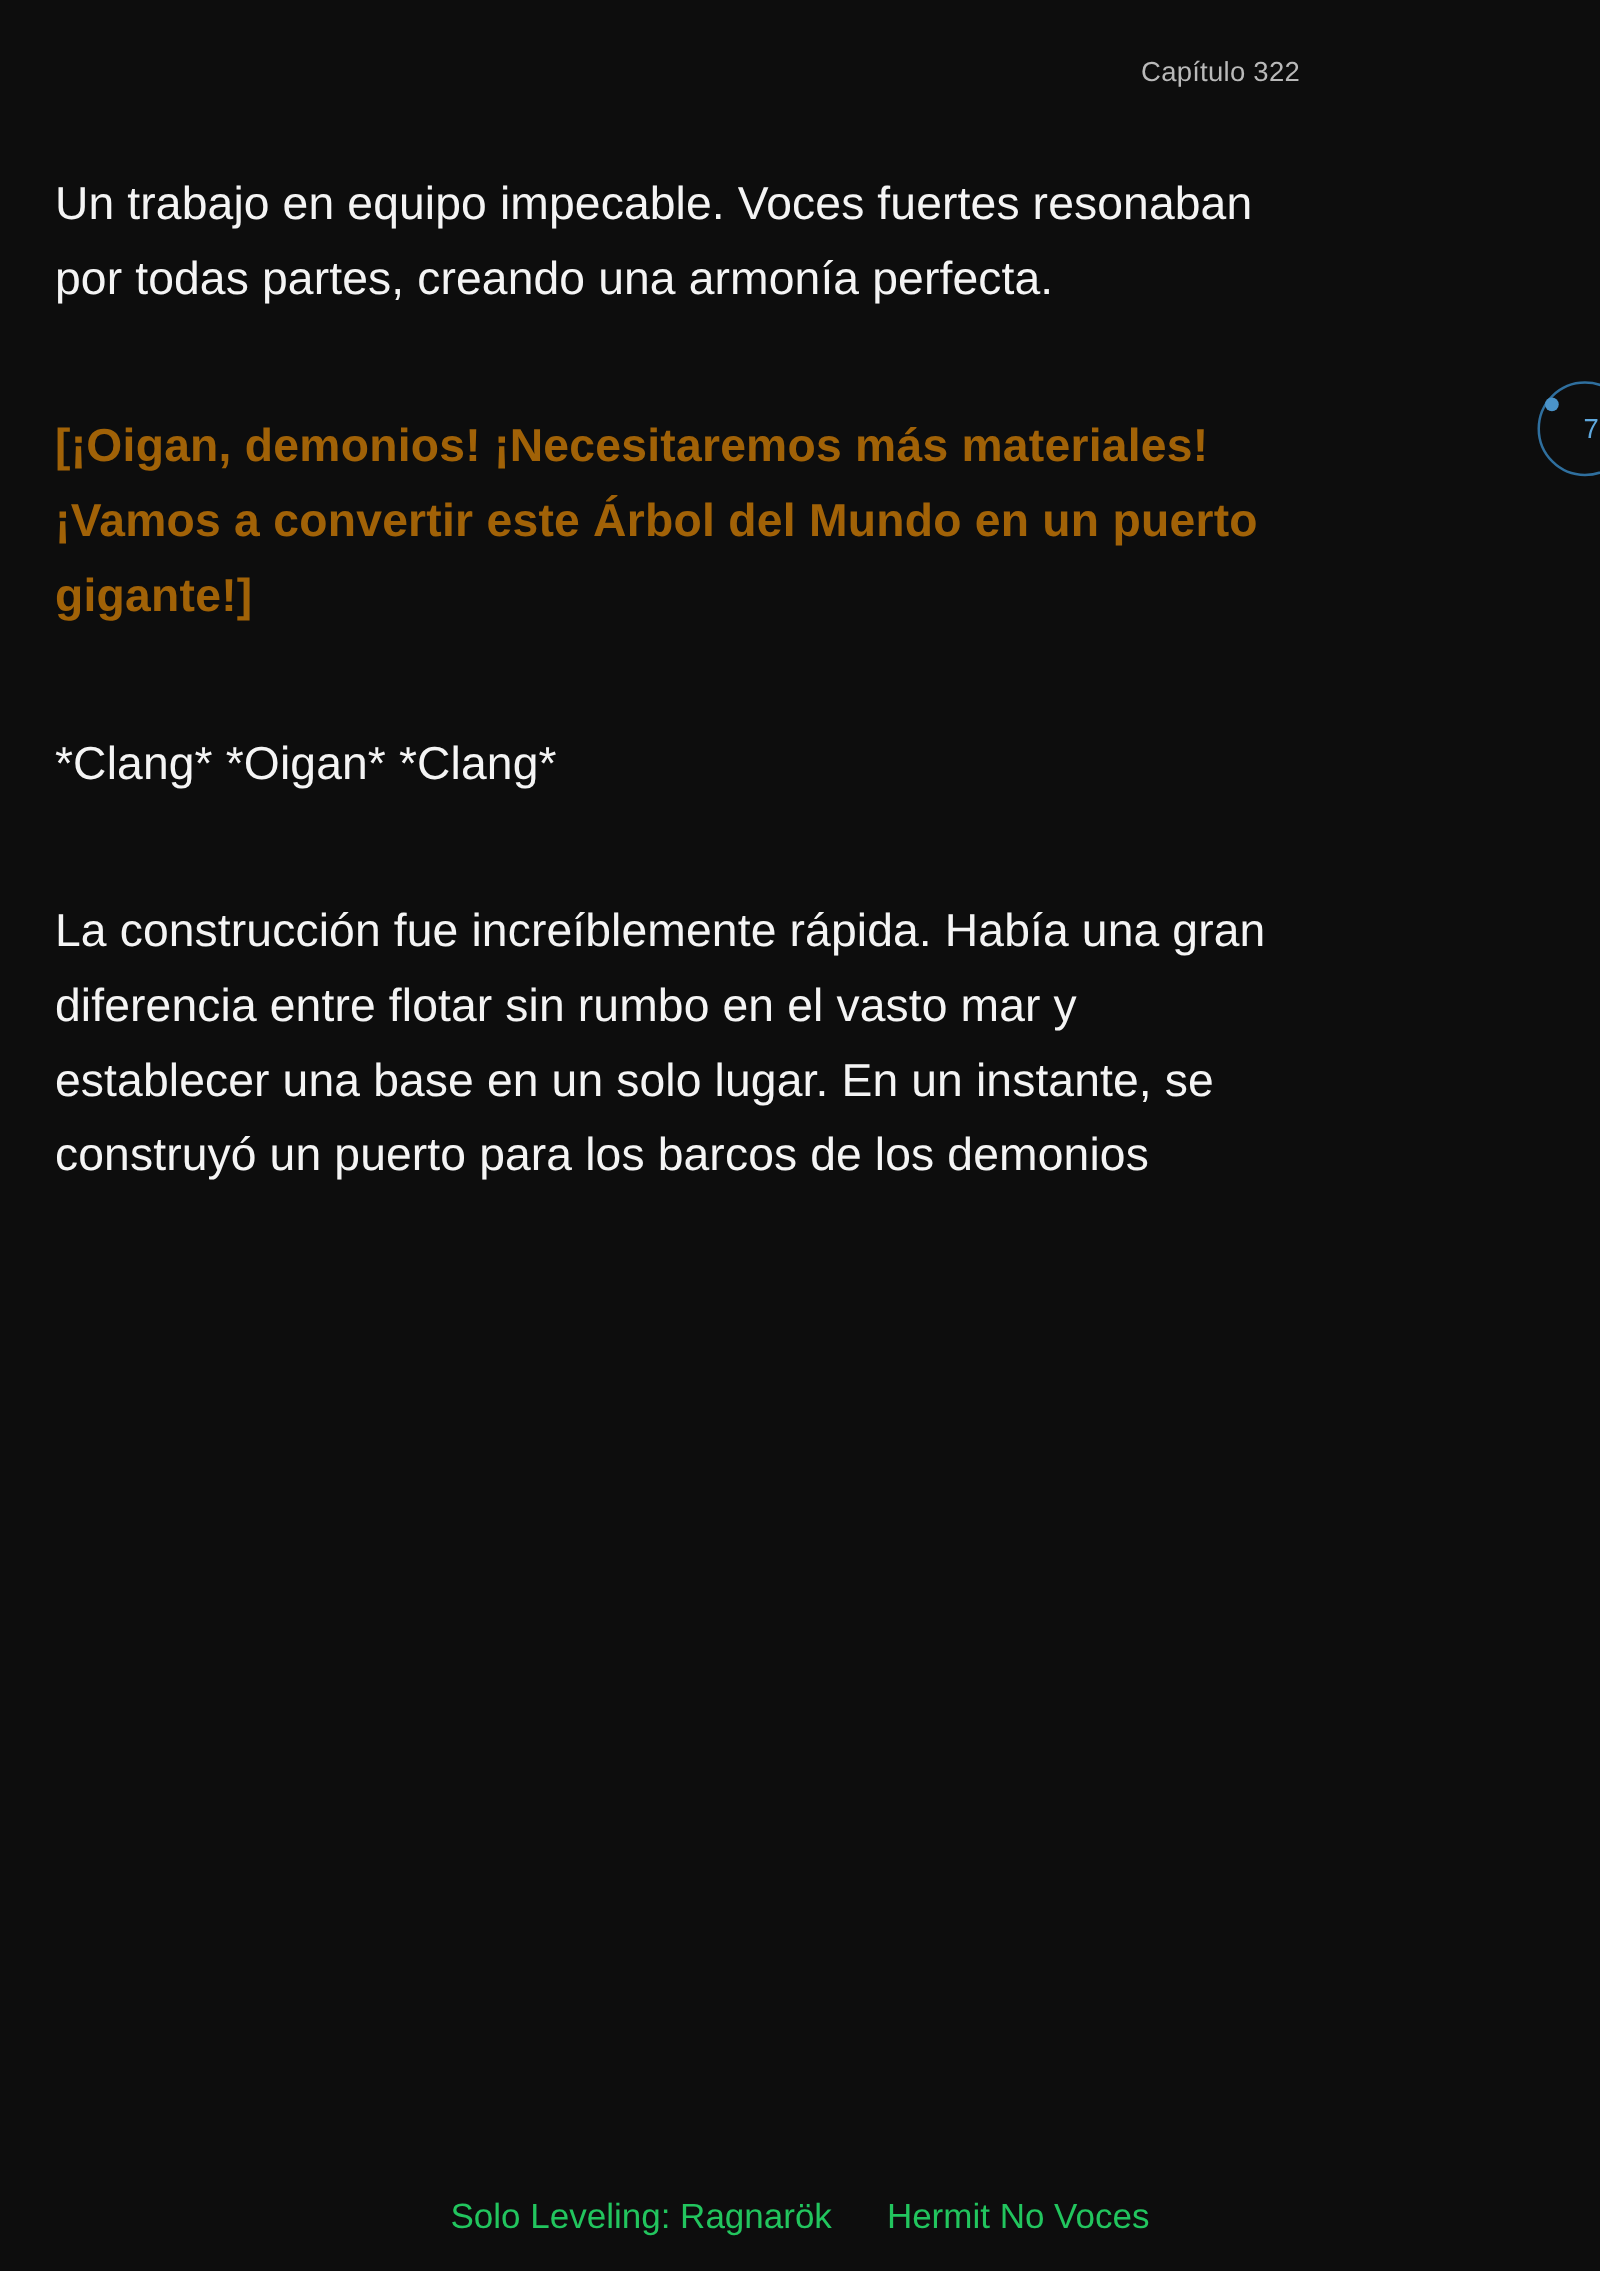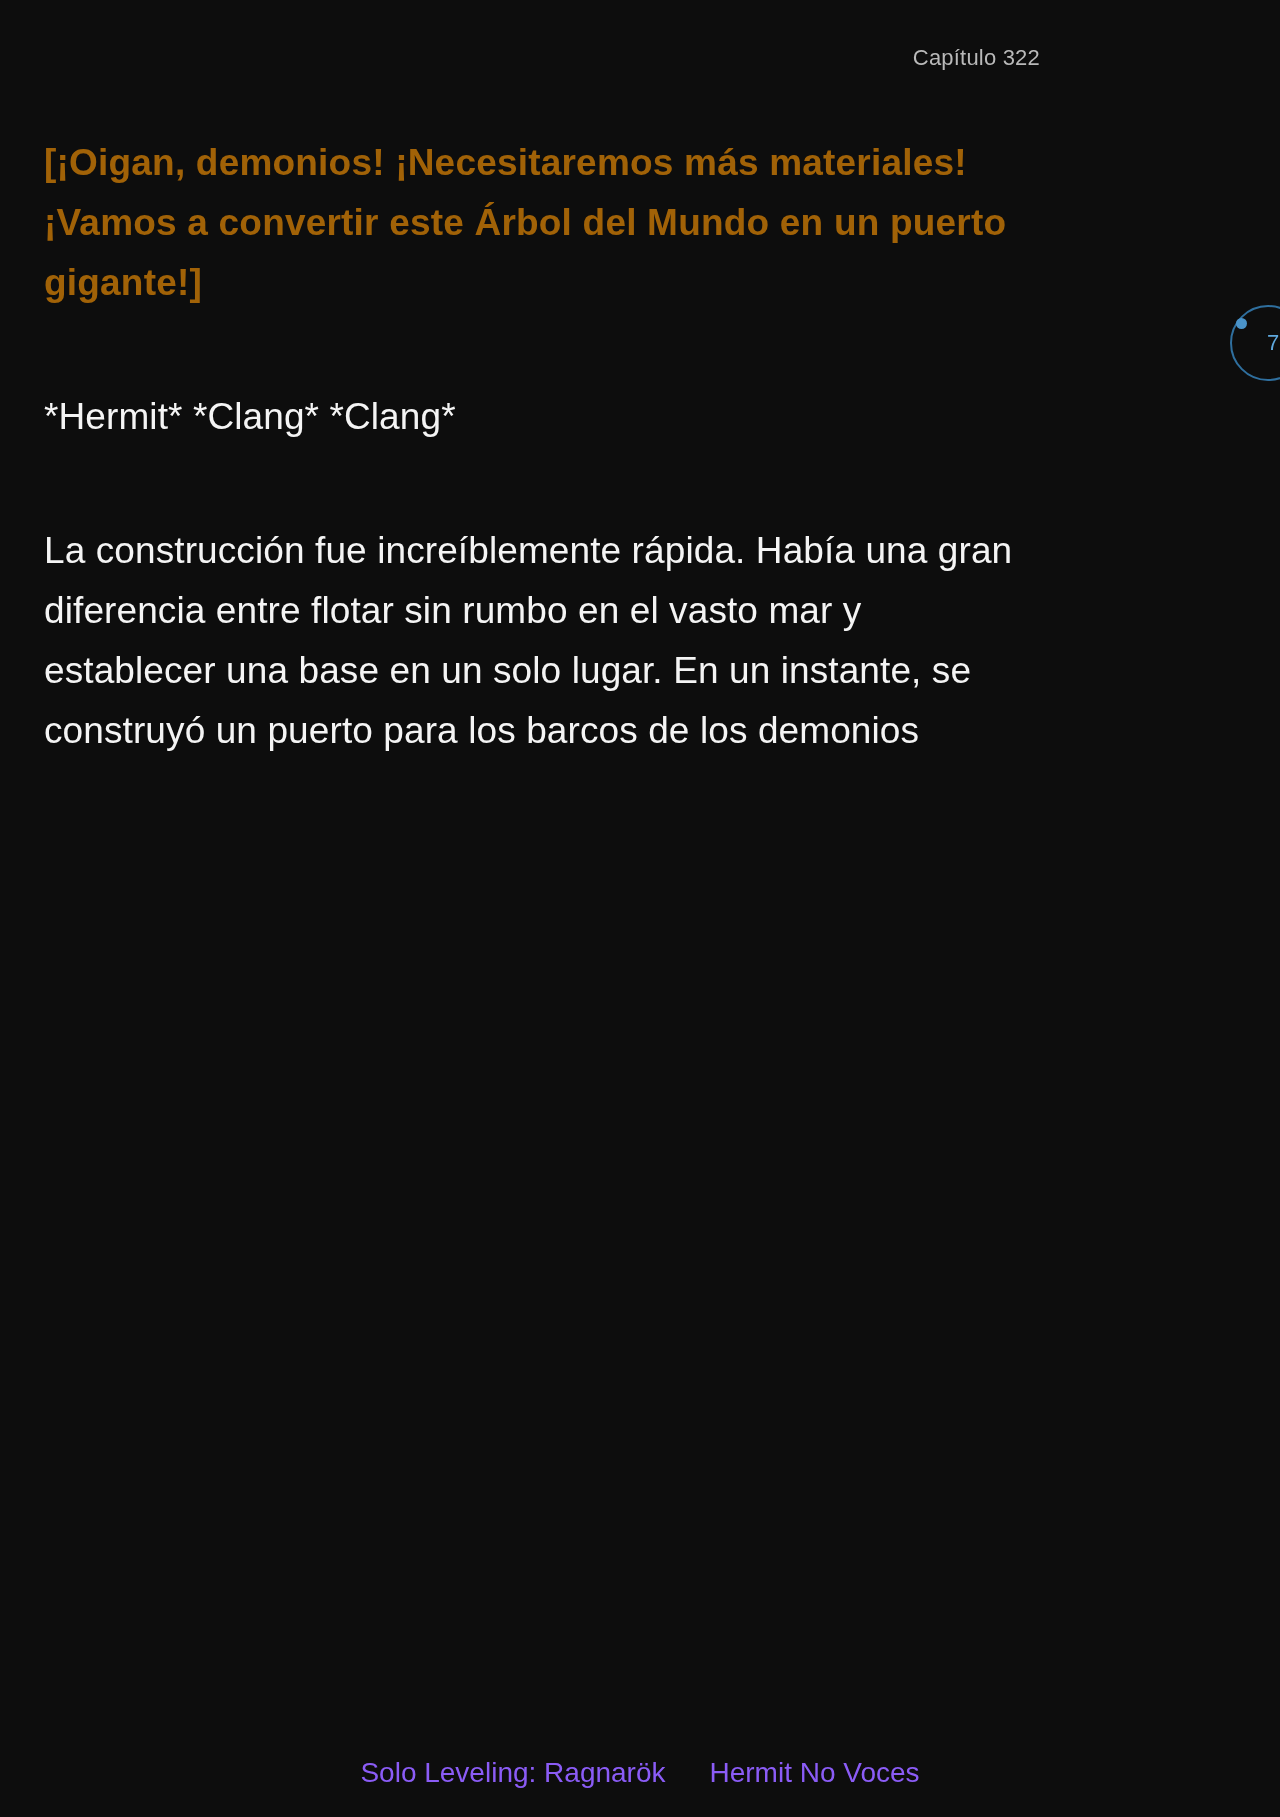--- a/index.html
+++ b/index.html
@@ -78,35 +78,36 @@
   }
 
   .footer {
     position: absolute;
     bottom: 28px;
     left: 0;
     width: 1280px;
     display: flex;
     justify-content: center;
     gap: 44px;
-    color: #8b5cf6;
+    color: #22c55e;
     font-size: 28px;
   }
   .footer span { white-space: nowrap; }
 </style>
 </head>
 <body>
 
 <div class="page">
 
   <div class="chapter-header">Capítulo 322</div>
 
   <div class="content">
+    <p class="para">Un trabajo en equipo impecable. Voces fuertes resonaban por todas partes, creando una armonía perfecta.</p>
     <p class="para bold">[¡Oigan, demonios! ¡Necesitaremos más materiales! ¡Vamos a convertir este Árbol del Mundo en un puerto gigante!]</p>
-    <p class="para">*Hermit* *Clang* *Clang*</p>
+    <p class="para">*Clang* *Oigan* *Clang*</p>
     <p class="para">La construcción fue increíblemente rápida. Había una gran diferencia entre flotar sin rumbo en el vasto mar y establecer una base en un solo lugar. En un instante, se construyó un puerto para los barcos de los demonios</p>
   </div>
 
   <div class="progress-bubble">
     <span class="dot"></span>
     <span class="num">7</span>
   </div>
 
   <div class="footer">
     <span>Solo Leveling: Ragnarök</span>

